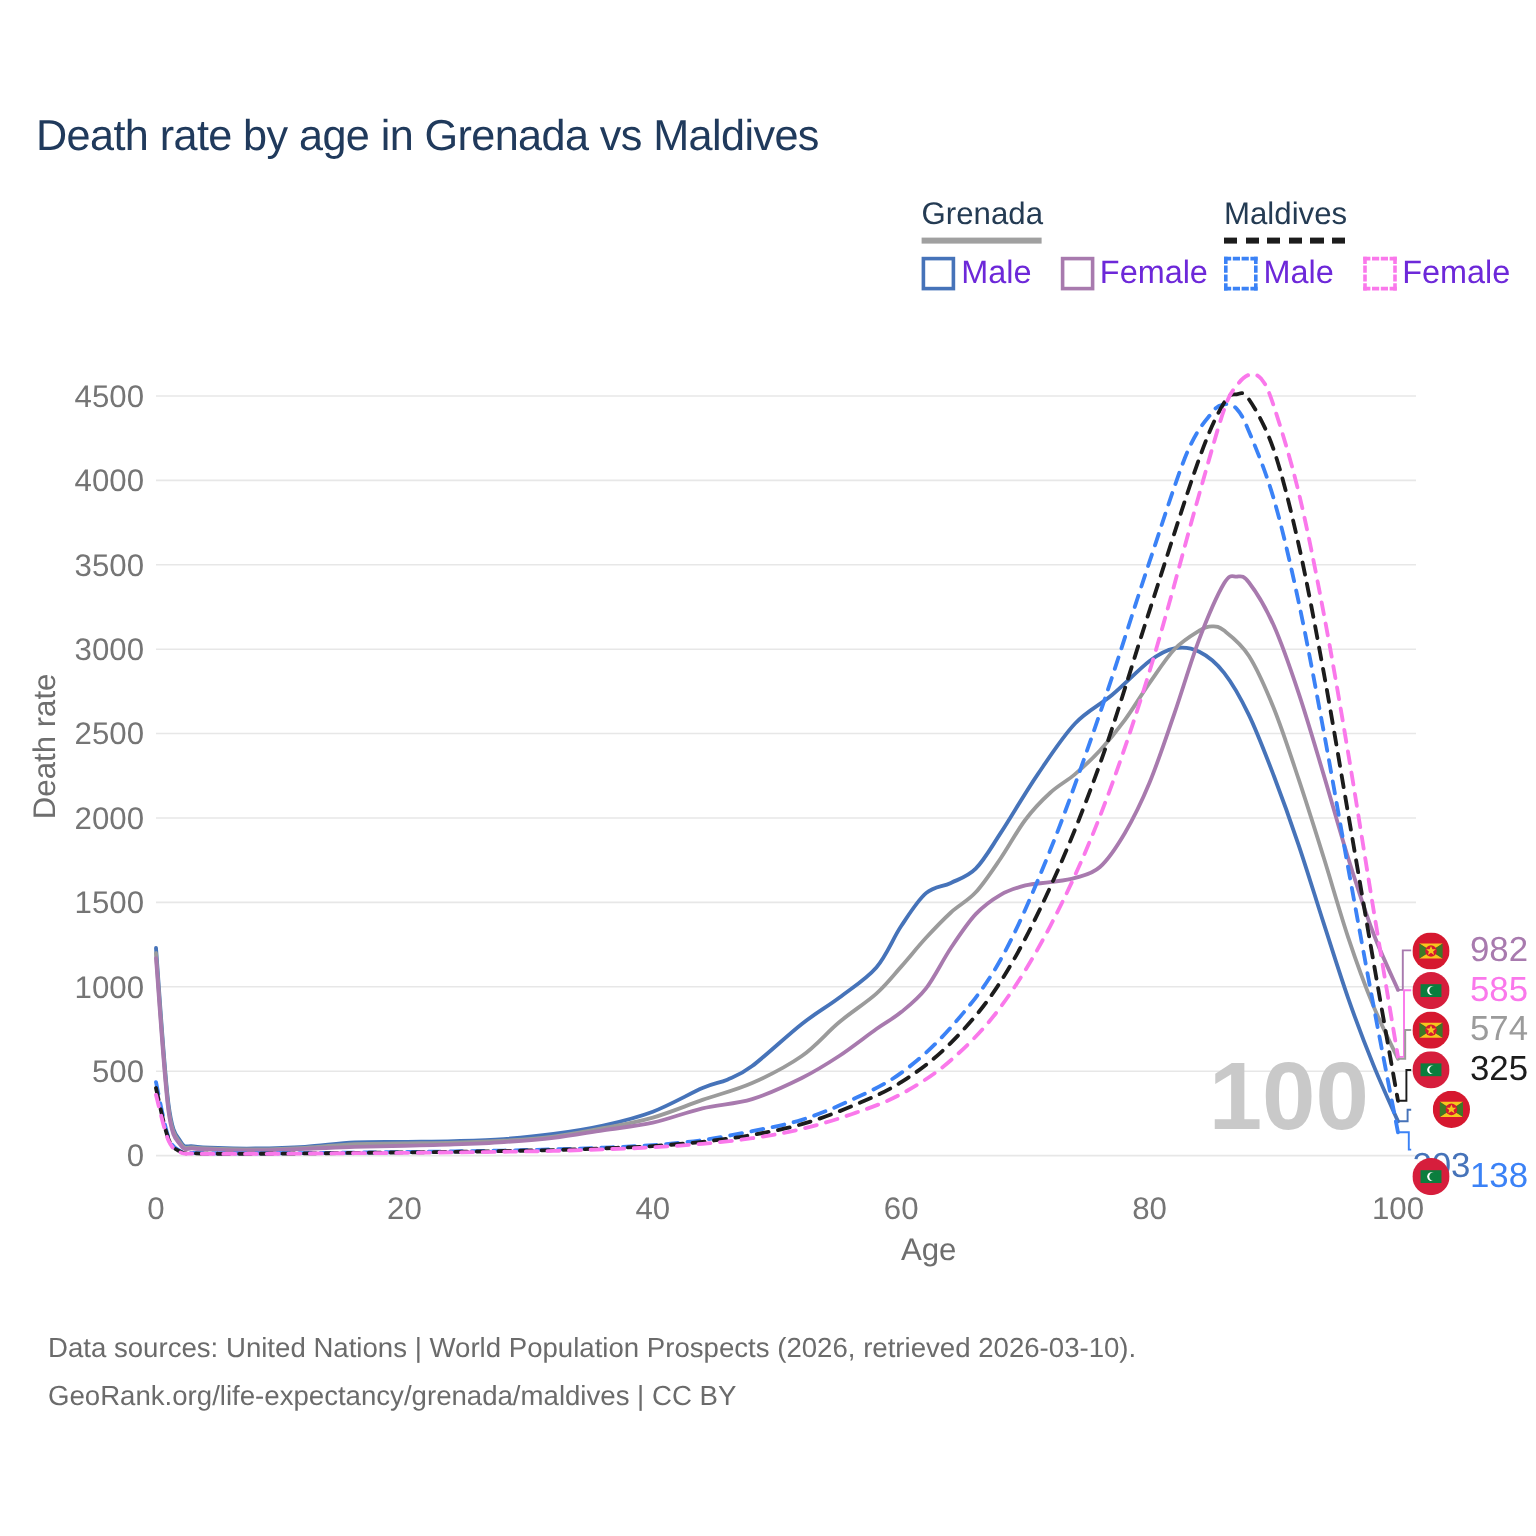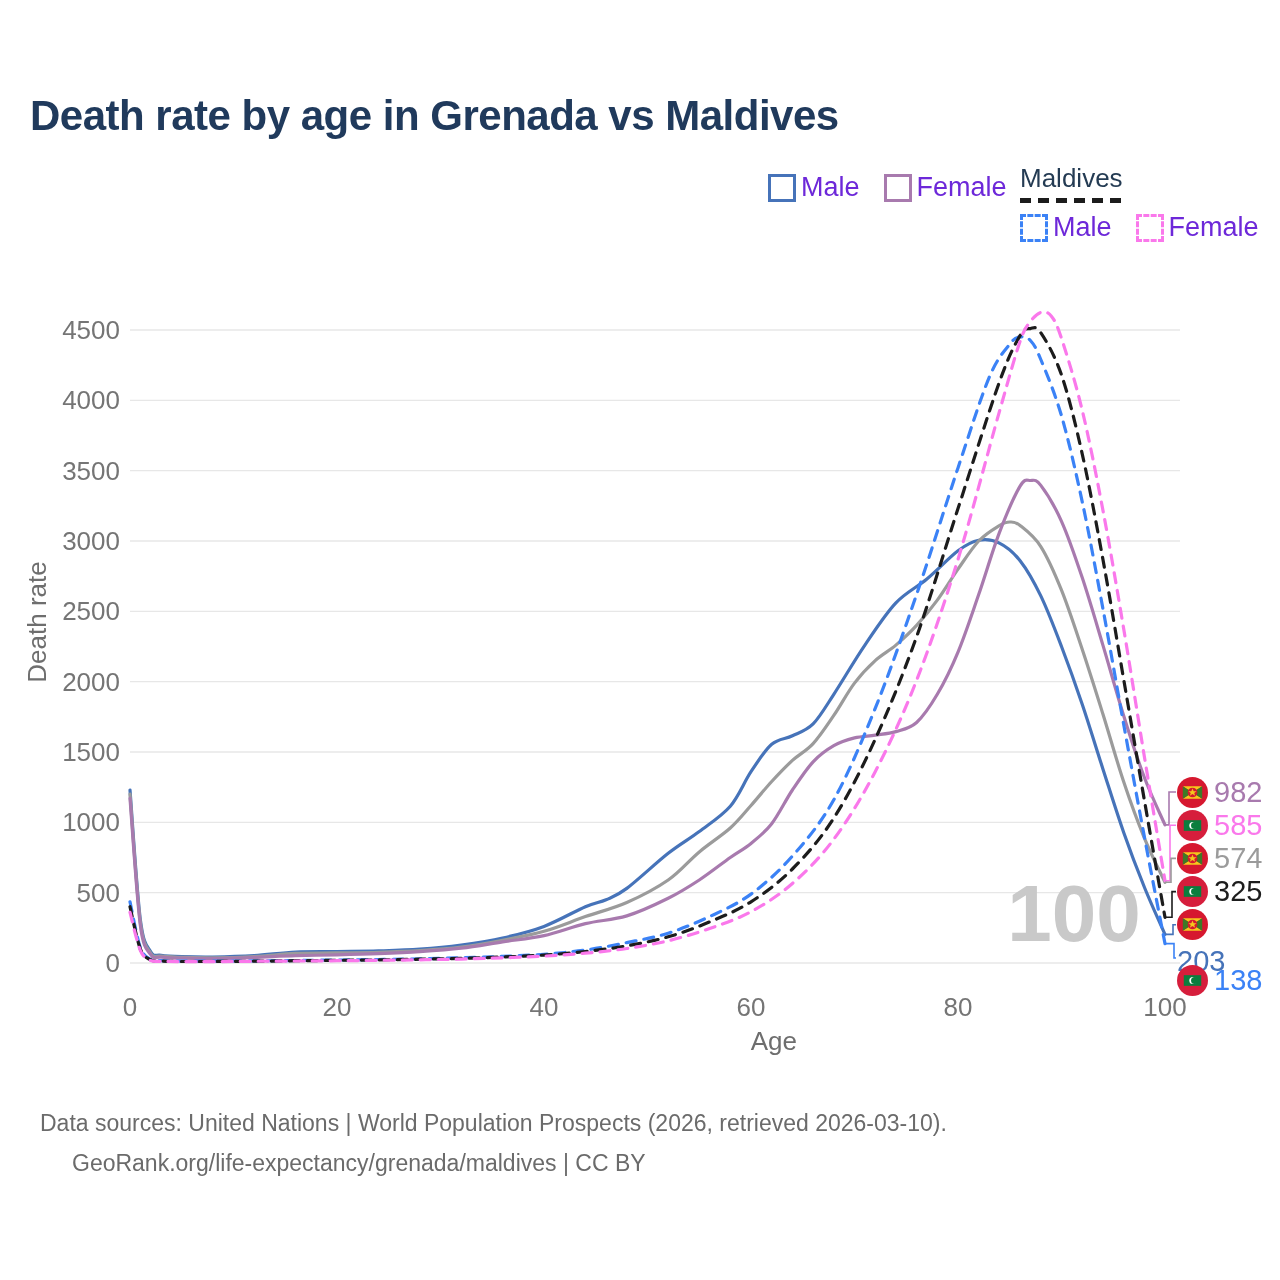--- a/index.html
+++ b/index.html
@@ -1,51 +1,55 @@
 <!DOCTYPE html>
 <html><head>
 <meta charset="utf-8">
 <style>
   html,body{margin:0;padding:0;background:#fff;}
   .stage{position:relative;width:1280px;height:1280px;background:#fff;overflow:hidden;
          font-family:"Liberation Sans", sans-serif;}
-  .title{position:absolute;left:30px;top:92px;font-size:42px;font-weight:bold;
+  .title{position:absolute;left:30px;top:92px;font-size:36px;font-weight:normal;
          color:#203a5c;letter-spacing:-0.5px;}
   
   .lg-group{position:absolute;top:163px;}
   .lg-country{font-size:26px;color:#243b53;}
   .lg-rule{height:5px;margin-top:4px;}
   .lg-rule.solid{background:#a0a0a0;width:100px;}
   .lg-rule.dashed{width:104px;background:repeating-linear-gradient(90deg,#1c1c1c 0 11px,transparent 11px 18px);}
   .lg-items{display:flex;gap:24px;margin-top:9px;}
   .lg-item{display:flex;align-items:center;gap:5px;font-size:27px;color:#6d28d9;cursor:pointer;}
   .lg-box{width:22px;height:22px;box-sizing:content-box;border:3px solid #888;background:#fff;}
   .lg-box.dashed{border-style:dashed;}
   
   .axis-label{position:absolute;font-size:26px;color:#6e6e6e;}
   .y-axis-label{left:-112px;top:606px;width:300px;height:32px;text-align:center;
                 transform:rotate(-90deg);}
   .x-axis-label{left:497px;top:1026px;width:300px;text-align:right;}
   
-  .end-row{position:absolute;display:flex;align-items:flex-start;gap:6px;}
+  .end-row{position:absolute;display:flex;align-items:flex-end;gap:17px;}
   .end-val{font-size:29px;line-height:31px;}
   
   .footer-line{position:absolute;left:40px;font-size:23px;color:#6b6b6b;}
   #chart-svg{position:absolute;left:0;top:0;}
   #chart-svg text{font-family:"Liberation Sans", sans-serif;}
 </style>
 </head>
 <body>
 
 <div class="stage">
 
   <div class="title">Death rate by age in Grenada vs Maldives</div>
 
   <div>
     <div class="lg-group" style="left:768px;">
+      <div>
+        <span class="lg-country">Grenada</span>
+        <div class="lg-rule solid"></div>
+      </div>
       <div class="lg-items">
         <div class="lg-item">
           <span class="lg-box" style="border-color: rgb(70, 115, 185);"></span>
           <span>Male</span>
         </div>
         <div class="lg-item">
           <span class="lg-box" style="border-color: rgb(168, 122, 174);"></span>
           <span>Female</span>
         </div>
       </div>
@@ -177,15 +181,15 @@
           <circle cx="16" cy="16" r="16" fill="#d61e3c"></circle>
           <rect x="7" y="10.5" width="18" height="11" fill="#0b7e3e"></rect>
           <circle cx="16.4" cy="16" r="3.7" fill="#ffffff"></circle>
           <circle cx="18.2" cy="16" r="3.7" fill="#0b7e3e"></circle>
         </svg>
         <span class="end-val" style="color:#3b82f6">138</span>
       </div>
     </div>
 
   <div class="footer-line" style="top:1110px;">Data sources: United Nations | World Population Prospects (2026, retrieved 2026-03-10).</div>
-  <div class="footer-line" style="top:1150px;margin-left:32px;">GeoRank.org/life-expectancy/grenada/maldives | CC BY</div>
+  <div class="footer-line" style="top:1150px;">GeoRank.org/life-expectancy/grenada/maldives | CC BY</div>
 
 </div>
 
 </body></html>

